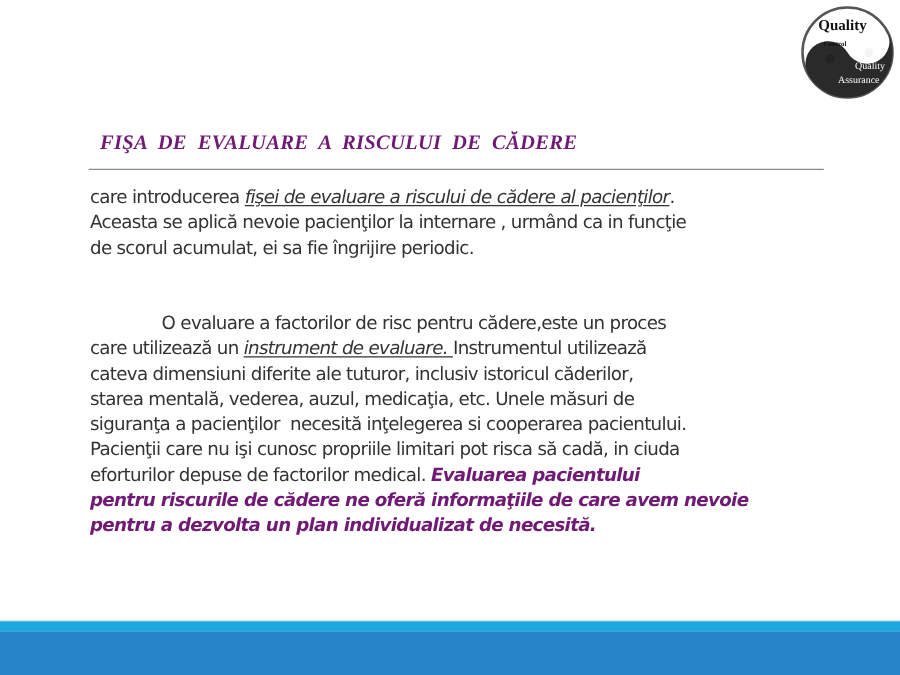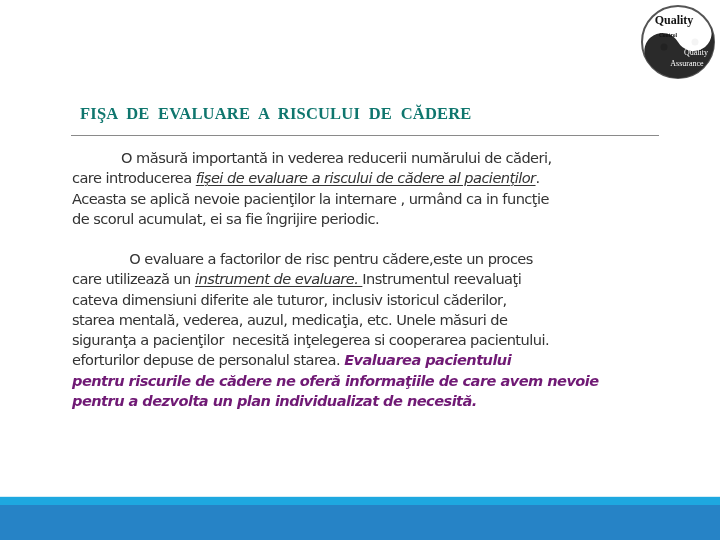--- a/index.html
+++ b/index.html
@@ -7,22 +7,22 @@
       width: 720px; height: 540px; position: relative; overflow: hidden;
       background: #ffffff;
       font-family: "Liberation Sans", "DejaVu Sans", sans-serif;
     }
     .logo {
       position: absolute; left: 640px; top: 4px; width: 76px; height: 76px;
     }
     .title {
       position: absolute; left: 80px; top: 104px;
       font-family: "Liberation Serif", "DejaVu Serif", serif;
-      font-weight: bold;
-      font-size: 16.5px; color: #0f766e; letter-spacing: 0.2px;
+      font-style: italic; font-weight: bold;
+      font-size: 16.5px; color: #701a75; letter-spacing: 0.2px;
       white-space: pre;
     }
     .divider {
       position: absolute; left: 71px; top: 135px; width: 588px; height: 1px;
       background: #8a8a8a;
     }
     .para {
       position: absolute; left: 72px; width: 600px;
       font-family: "DejaVu Sans", sans-serif;
       font-size: 14.6px; line-height: 20.3px; color: #333333;
@@ -59,32 +59,32 @@
     <text x="28" y="33" font-family="Liberation Serif, serif" font-weight="bold" font-size="5.5" fill="#111" text-anchor="middle">Control</text>
     <text x="56" y="51" font-family="Liberation Serif, serif" font-size="8" fill="#fff" text-anchor="middle">Quality</text>
     <text x="47" y="62" font-family="Liberation Serif, serif" font-size="8" fill="#fff" text-anchor="middle">Assurance</text>
   </svg>
 </div>
 
 <div class="title">FIŞA  DE  EVALUARE  A  RISCULUI  DE  CĂDERE</div>
 <div class="divider"></div>
 
 <div class="para p1">
-  <span class="line">            <span>O măsură importantă in vederea reducerii numărului de căderi,</span></span>
   <span class="line"><span>care introducerea </span><span class="em-link">fişei de evaluare a riscului de cădere al pacienţilor</span><span>.</span></span>
   <span class="line">Aceasta se aplică nevoie pacienţilor la internare , urmând ca in funcţie</span>
   <span class="line">de scorul acumulat, ei sa fie îngrijire periodic.</span>
 </div>
 
 <div class="para p2">
   <span class="line">              <span>O evaluare a factorilor de risc pentru cădere,este un proces</span></span>
-  <span class="line"><span>care utilizează un </span><span class="em-link">instrument de evaluare. </span><span>Instrumentul reevaluaţi</span></span>
+  <span class="line"><span>care utilizează un </span><span class="em-link">instrument de evaluare. </span><span>Instrumentul utilizează</span></span>
   <span class="line">cateva dimensiuni diferite ale tuturor, inclusiv istoricul căderilor,</span>
   <span class="line">starea mentală, vederea, auzul, medicaţia, etc. Unele măsuri de</span>
   <span class="line">siguranţa a pacienţilor  necesită inţelegerea si cooperarea pacientului.</span>
-  <span class="line"><span>eforturilor depuse de personalul starea. </span><span class="red">Evaluarea pacientului</span></span>
+  <span class="line">Pacienţii care nu işi cunosc propriile limitari pot risca să cadă, in ciuda</span>
+  <span class="line"><span>eforturilor depuse de factorilor medical. </span><span class="red">Evaluarea pacientului</span></span>
   <span class="line red">pentru riscurile de cădere ne oferă informaţiile de care avem nevoie</span>
   <span class="line red">pentru a dezvolta un plan individualizat de necesită.</span>
 </div>
 
 <div class="band-top"></div>
 <div class="band-light"></div>
 <div class="band-dark"></div>
 
 </body></html>

